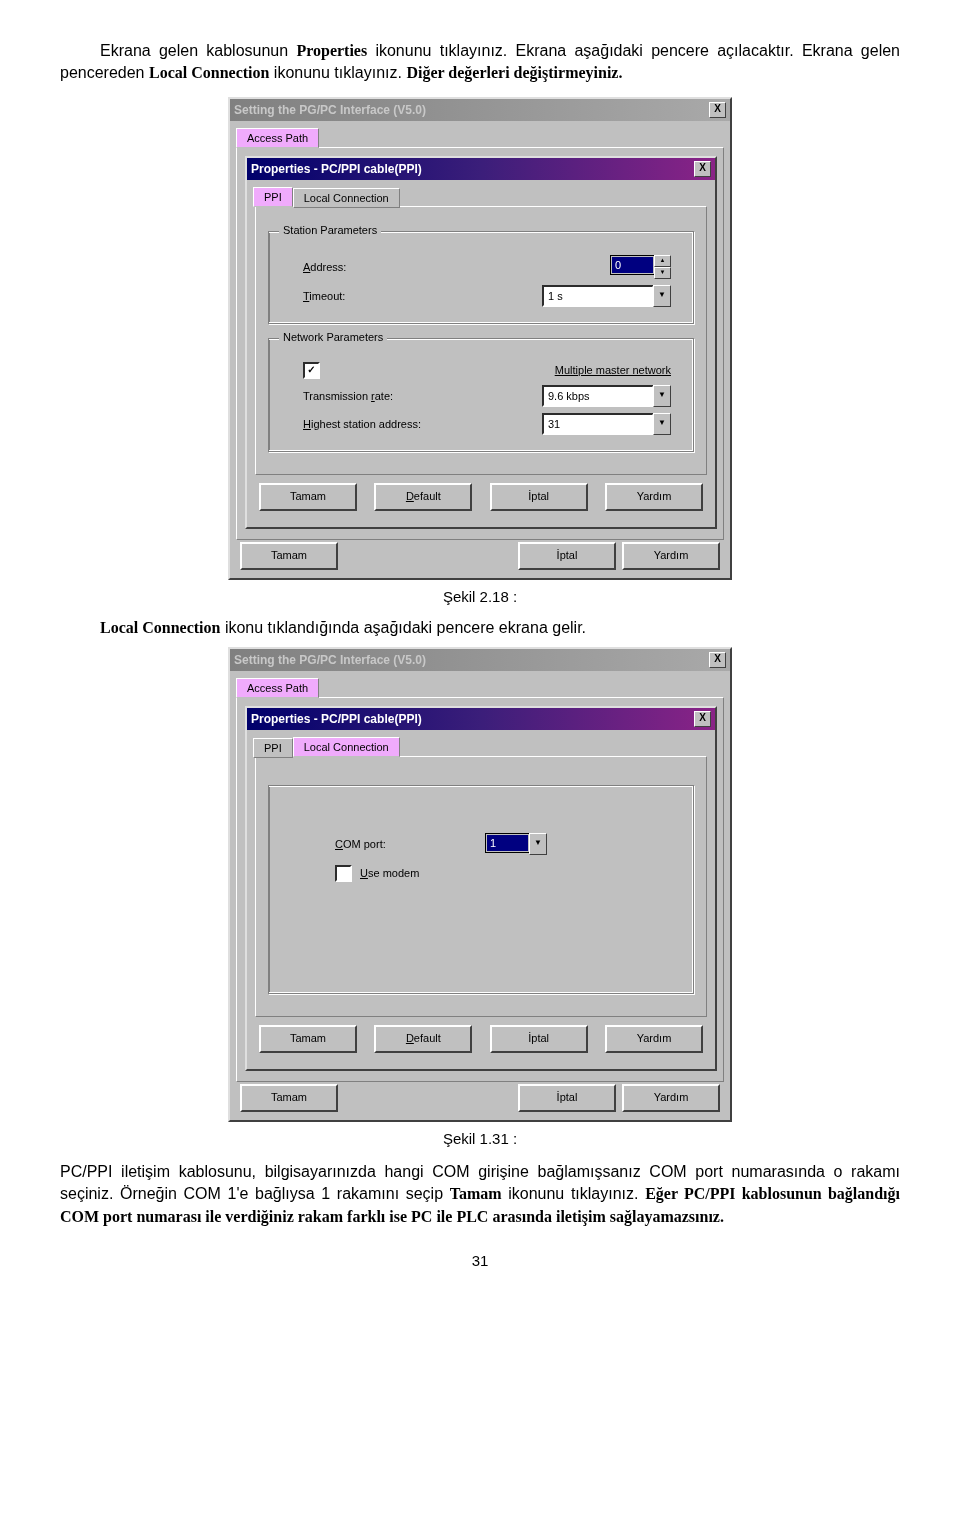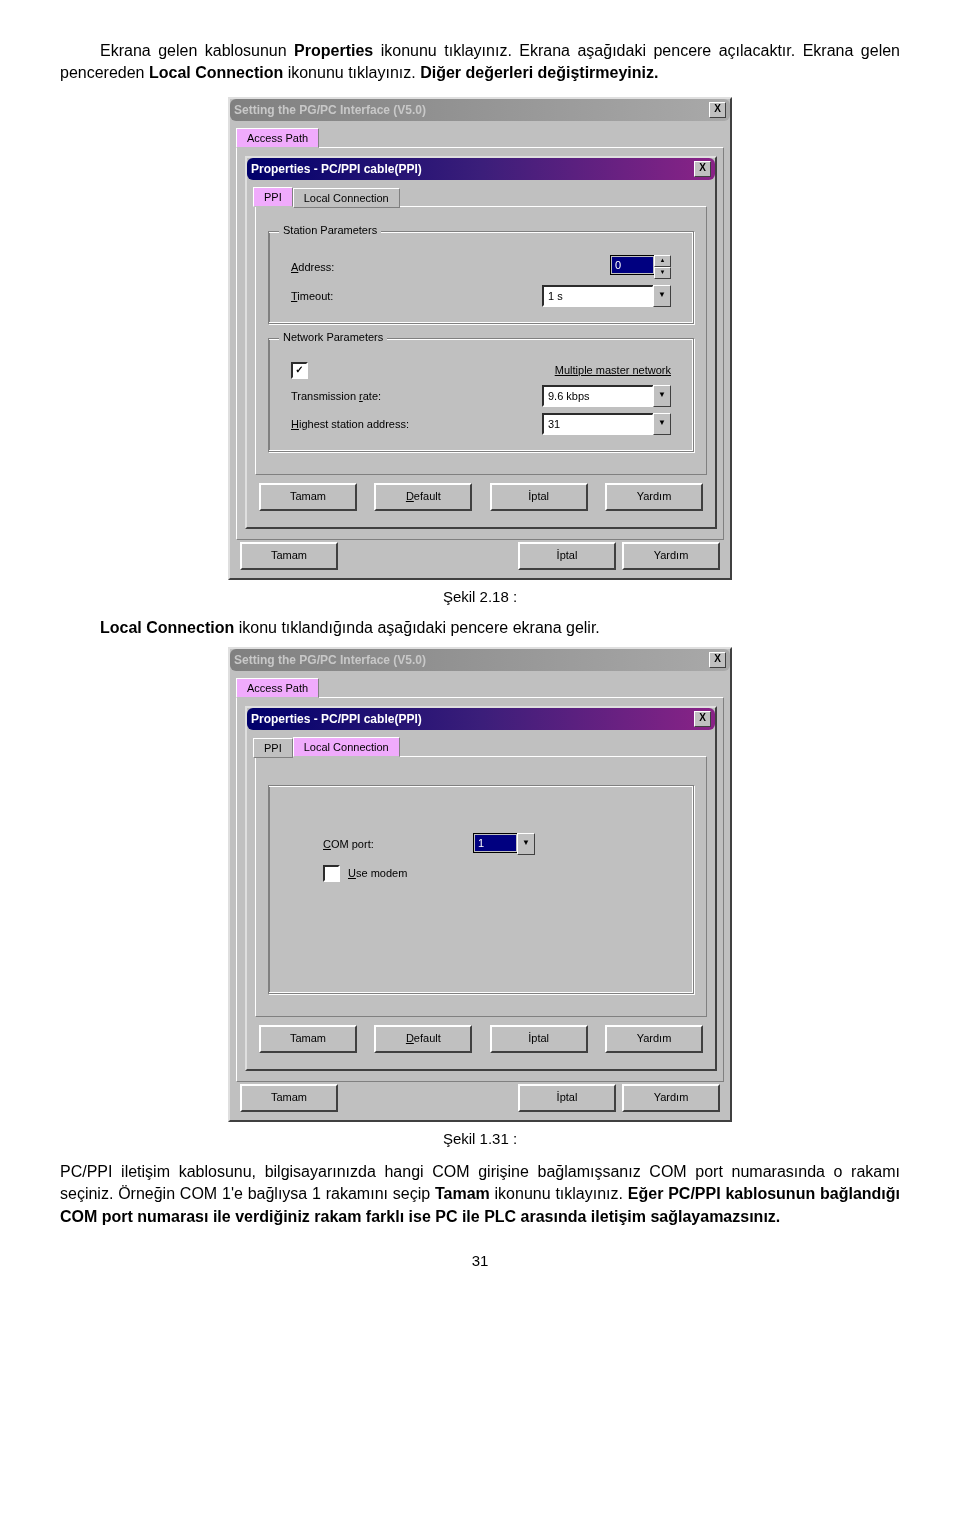--- a/index.html
+++ b/index.html
@@ -9,21 +9,21 @@
     font-size: 16px;
     background: #fff;
     color: #000;
     width: 840px;
   }
   .para {
     text-align: justify;
     line-height: 1.4;
     margin: 0 0 12px 0;
   }
-  .bold { font-weight: bold; }
+  .bold { font-weight: bold; font-family: Liberation Serif, serif; }
   .figcaption {
     text-align: center;
     margin: 8px 0 14px 0;
     font-size: 15px;
   }
   .pagenum {
     text-align: center;
     margin-top: 24px;
     font-size: 15px;
   }
@@ -40,21 +40,20 @@
   }
   .titlebar {
     background: linear-gradient(to right, #808080, #a9a9a9);
     color: #c8c8c8;
     font-weight: bold;
     padding: 3px 4px;
     display: flex;
     justify-content: space-between;
     align-items: center;
     font-size: 12px;
-    border-radius: 6px;
   }
   .titlebar-inner {
     background: linear-gradient(to right, #00006b, #3b1e7a, #8a2387);
     color: #fff;
   }
   .titlebar-btn {
     background: #c0c0c0;
     border: 1px solid;
     border-color: #fff #404040 #404040 #fff;
     width: 15px;
@@ -109,21 +108,21 @@
     border-color: #fff #808080 #808080 #fff;
     padding: 10px 12px 14px 12px;
   }
 
   
   .groupbox {
     border: 1px solid #808080;
     box-shadow: inset -1px -1px 0 #fff, inset 1px 1px 0 #808080, 1px 1px 0 #fff;
     border-top: none;
     margin: 14px 0 8px 0;
-    padding: 18px 14px 10px 14px;
+    padding: 18px 14px 10px 26px;
     position: relative;
   }
   .groupbox::before {
     content: '';
     position: absolute;
     left: 0; right: 0; top: 0;
     border-top: 1px solid #808080;
     box-shadow: 0 1px 0 #fff;
   }
   .groupbox .legend {

